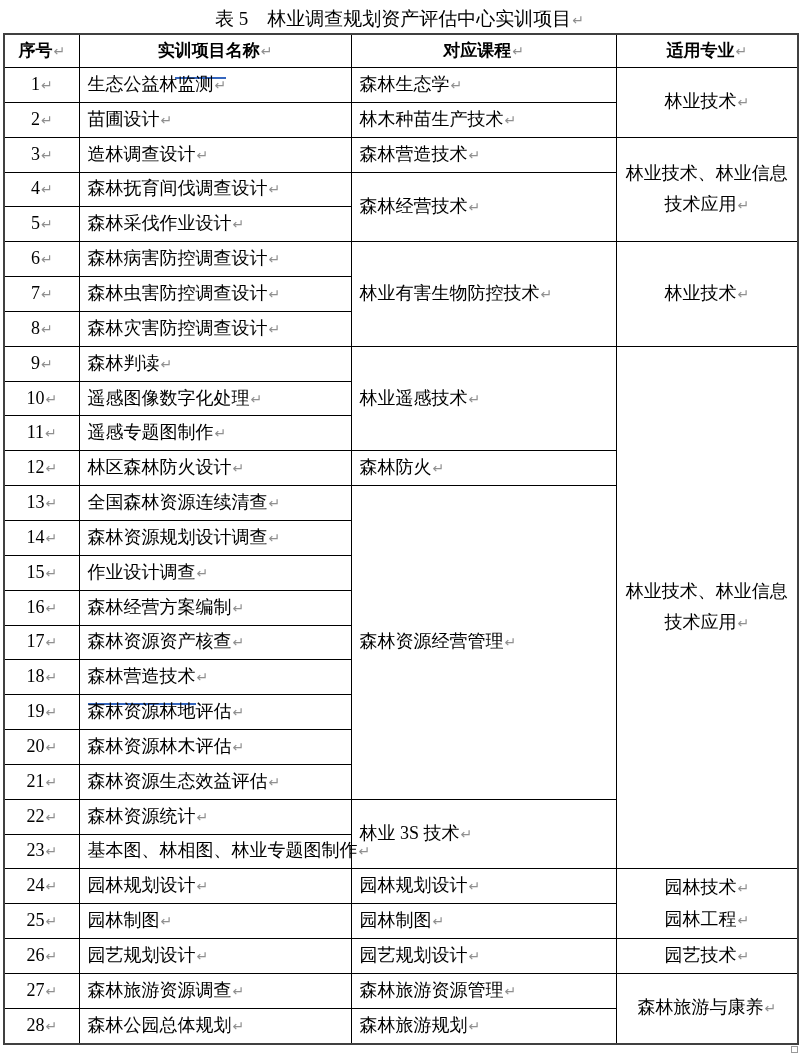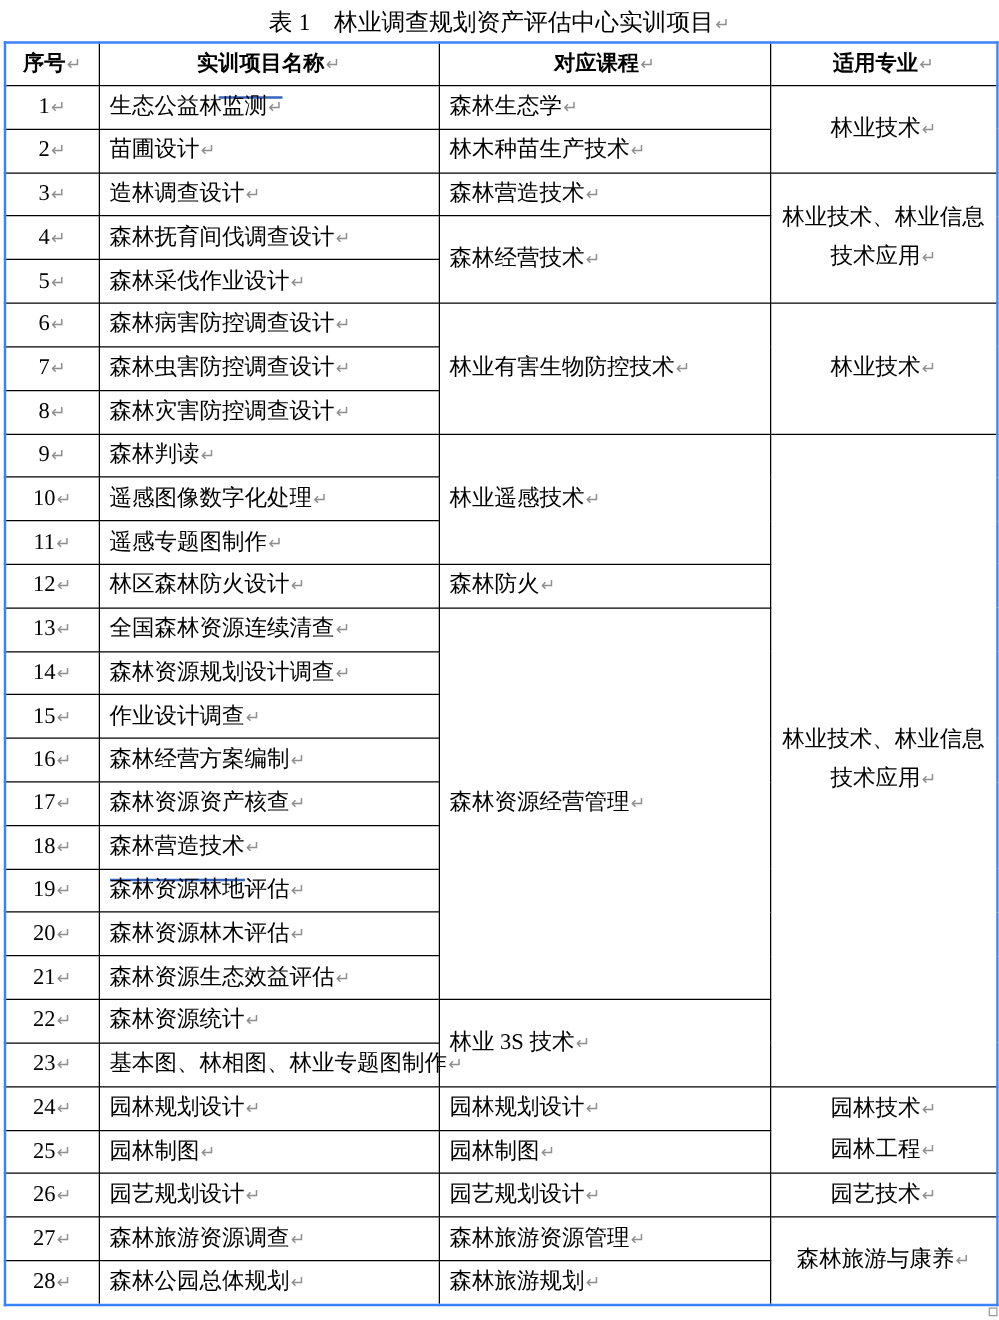--- a/index.html
+++ b/index.html
@@ -7,21 +7,21 @@
     width:799px;height:1056px;position:relative;overflow:hidden;
     font-family:"Liberation Serif","DejaVu Serif",serif;color:#000;
   }
   .doc-title{
     position:absolute;top:5px;left:0;width:799px;height:27px;
     text-align:center;font-size:19px;line-height:27px;white-space:pre;
   }
   table.main{
     position:absolute;top:33px;left:3px;width:794px;height:1012px;
     border-collapse:collapse;table-layout:fixed;
-    border:2px solid #3b82f6;
+    border:2px solid #404040;
   }
   col.c1{width:75px}col.c2{width:272px}col.c3{width:265px}col.c4{width:182px}
   th,td{
     border:1px solid #000;box-sizing:border-box;
     font-size:18px;line-height:31px;vertical-align:middle;
     padding:0 6px;overflow:visible;
   }
   th{font-weight:bold;font-size:17px;text-align:center;white-space:nowrap;}
   td.num{text-align:center;white-space:nowrap;}
   td.project,td.course{text-align:left;padding-left:8px;white-space:nowrap;}
@@ -32,21 +32,21 @@
   }
   .blue-u{border-bottom:2px solid #3566be;padding-bottom:17px;}
   .resize-handle{
     position:absolute;left:791px;top:1046px;width:7px;height:7px;
     border:1px solid #9a9a9a;background:#fff;box-sizing:border-box;
   }
 </style>
 </head>
 <body>
 
-<div class="doc-title"><span>表 1　林业调查规划资产评估中心实训项目</span><span class="mark">↵</span></div>
+<div class="doc-title"><span>表 5　林业调查规划资产评估中心实训项目</span><span class="mark">↵</span></div>
 
 <table class="main">
   <colgroup>
     <col class="c1">
       <col class="c2">
       <col class="c3">
       <col class="c4">
   </colgroup>
   <thead>
     <tr id="header-row">

